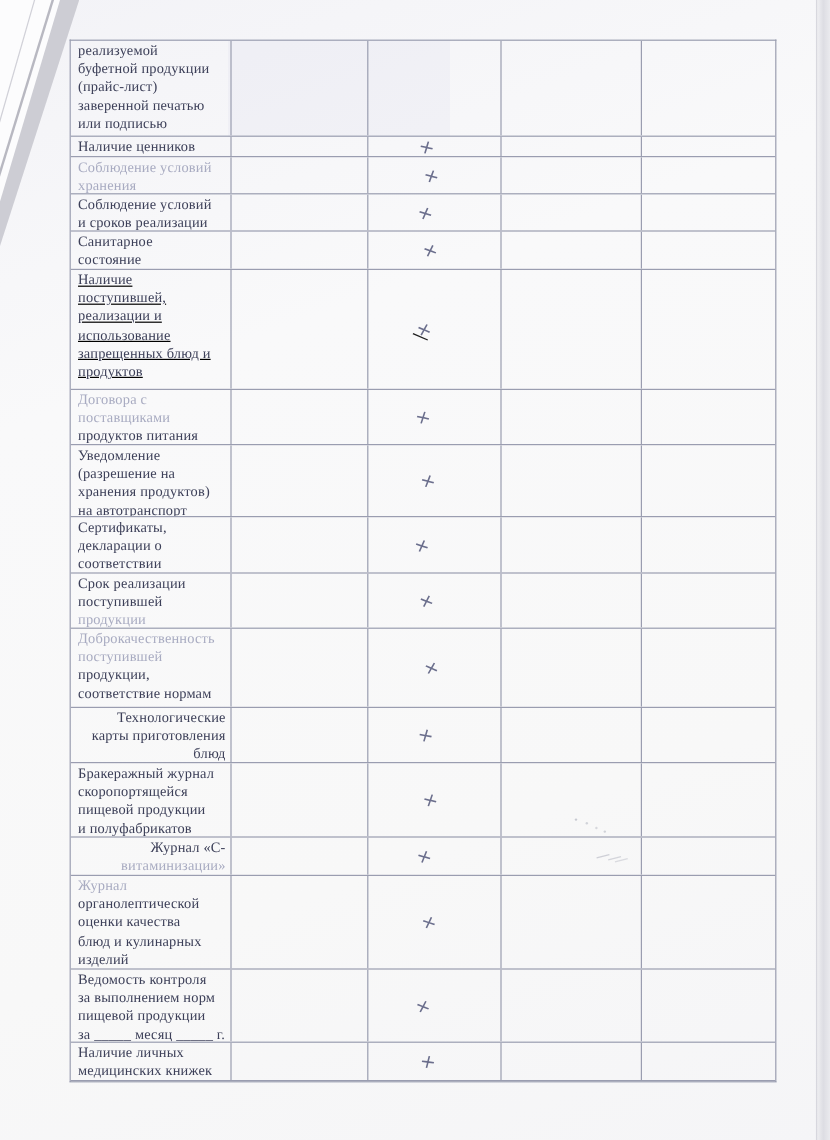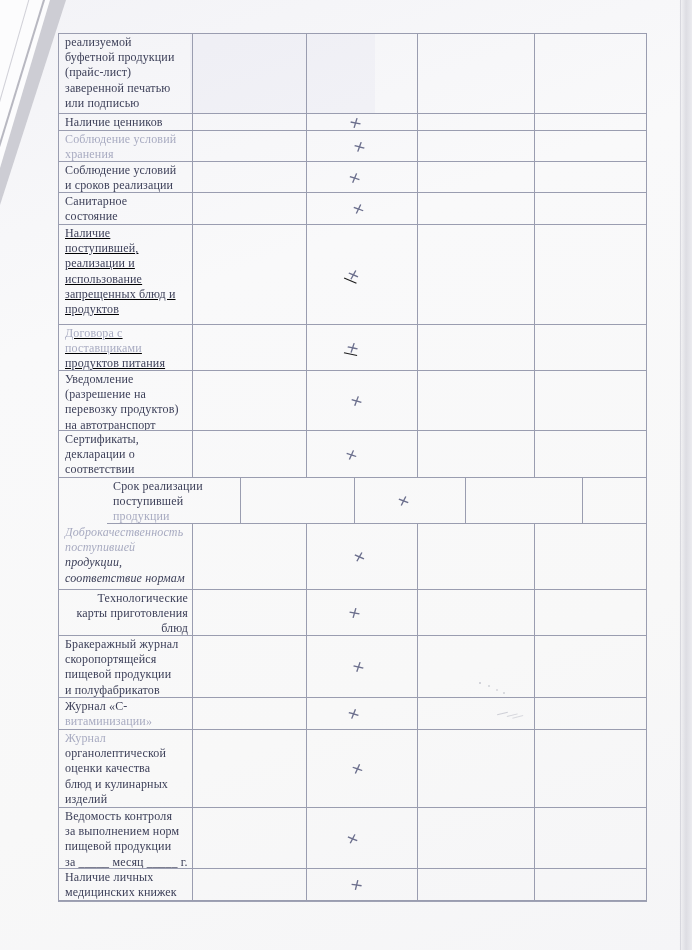--- a/index.html
+++ b/index.html
@@ -128,38 +128,38 @@
         <div class="ln">запрещенных блюд и</div>
         <div class="ln">продуктов</div>
       </div>
       <div class="c"></div>
       <div class="c markcell">
         <span class="plus" style="transform: translateX(-8px) rotate(23deg) skewX(-6deg);">+</span>
       </div>
       <div class="c"></div>
       <div class="c"></div>
     </div>
-    <div class="row" style="height: 46px; text-decoration: underline;">
+    <div class="row" style="height: 46px;">
       <div class="c label">
         <div class="ln faded">Договора с</div>
         <div class="ln faded">поставщиками</div>
         <div class="ln">продуктов питания</div>
       </div>
       <div class="c"></div>
       <div class="c markcell">
         <span class="plus" style="transform: translateX(-9px) rotate(12deg) skewX(-6deg);">+</span>
       </div>
       <div class="c"></div>
       <div class="c"></div>
     </div>
     <div class="row" style="height: 60px;">
       <div class="c label">
         <div class="ln">Уведомление</div>
         <div class="ln">(разрешение на</div>
-        <div class="ln">перевозку продуктов)</div>
+        <div class="ln">хранения продуктов)</div>
         <div class="ln">на автотранспорт</div>
       </div>
       <div class="c"></div>
       <div class="c markcell">
         <span class="plus" style="transform: translateX(-5px) rotate(15deg) skewX(-6deg);">+</span>
       </div>
       <div class="c"></div>
       <div class="c"></div>
     </div>
     <div class="row" style="height: 47px;">
@@ -168,34 +168,34 @@
         <div class="ln">декларации о</div>
         <div class="ln">соответствии</div>
       </div>
       <div class="c"></div>
       <div class="c markcell">
         <span class="plus" style="transform: translateX(-10px) rotate(18deg) skewX(-6deg);">+</span>
       </div>
       <div class="c"></div>
       <div class="c"></div>
     </div>
-    <div class="row" style="height: 46px; margin-left: 48px;">
+    <div class="row" style="height: 46px;">
       <div class="c label">
         <div class="ln">Срок реализации</div>
         <div class="ln">поступившей</div>
         <div class="ln faded">продукции</div>
       </div>
       <div class="c"></div>
       <div class="c markcell">
         <span class="plus" style="transform: translateX(-6px) rotate(21deg) skewX(-6deg);">+</span>
       </div>
       <div class="c"></div>
       <div class="c"></div>
     </div>
-    <div class="row" style="height: 66px; font-style: italic;">
+    <div class="row" style="height: 66px;">
       <div class="c label">
         <div class="ln faded">Доброкачественность</div>
         <div class="ln faded">поступившей</div>
         <div class="ln">продукции,</div>
         <div class="ln">соответствие нормам</div>
       </div>
       <div class="c"></div>
       <div class="c markcell">
         <span class="plus" style="transform: translateX(-2px) rotate(24deg) skewX(-6deg);">+</span>
       </div>
@@ -222,21 +222,21 @@
         <div class="ln">пищевой продукции</div>
         <div class="ln">и полуфабрикатов</div>
       </div>
       <div class="c"></div>
       <div class="c markcell">
         <span class="plus" style="transform: translateX(-3px) rotate(13deg) skewX(-6deg);">+</span>
       </div>
       <div class="c"></div>
       <div class="c"></div>
     </div>
-    <div class="row" style="height: 32px;">
+    <div class="row" style="height: 32px; text-align: right;">
       <div class="c label">
         <div class="ln">Журнал «С-</div>
         <div class="ln faded">витаминизации»</div>
       </div>
       <div class="c"></div>
       <div class="c markcell">
         <span class="plus" style="transform: translateX(-8px) rotate(16deg) skewX(-6deg);">+</span>
       </div>
       <div class="c"></div>
       <div class="c"></div>

